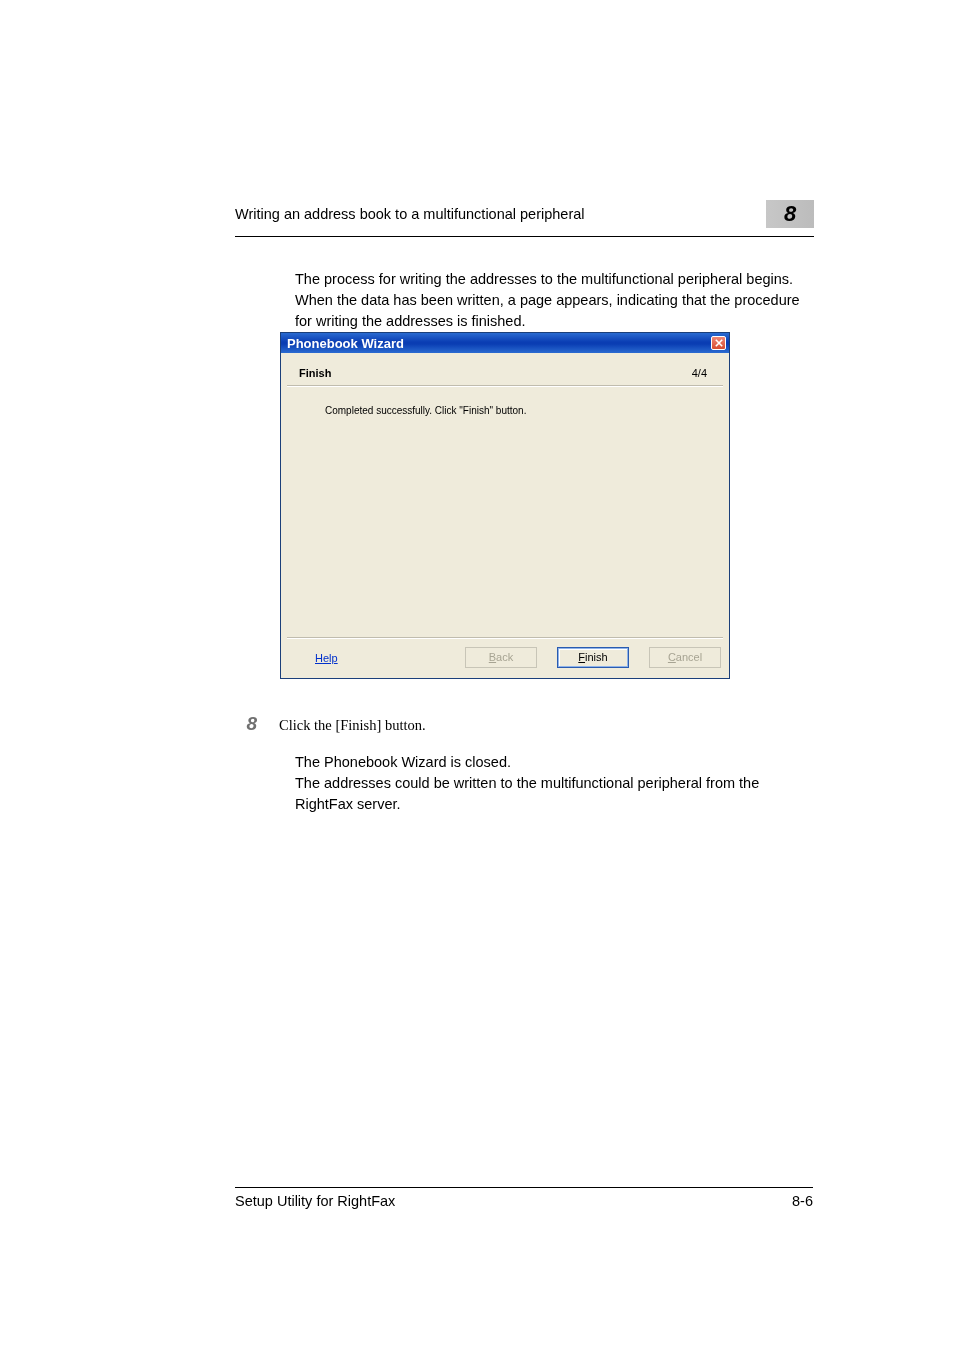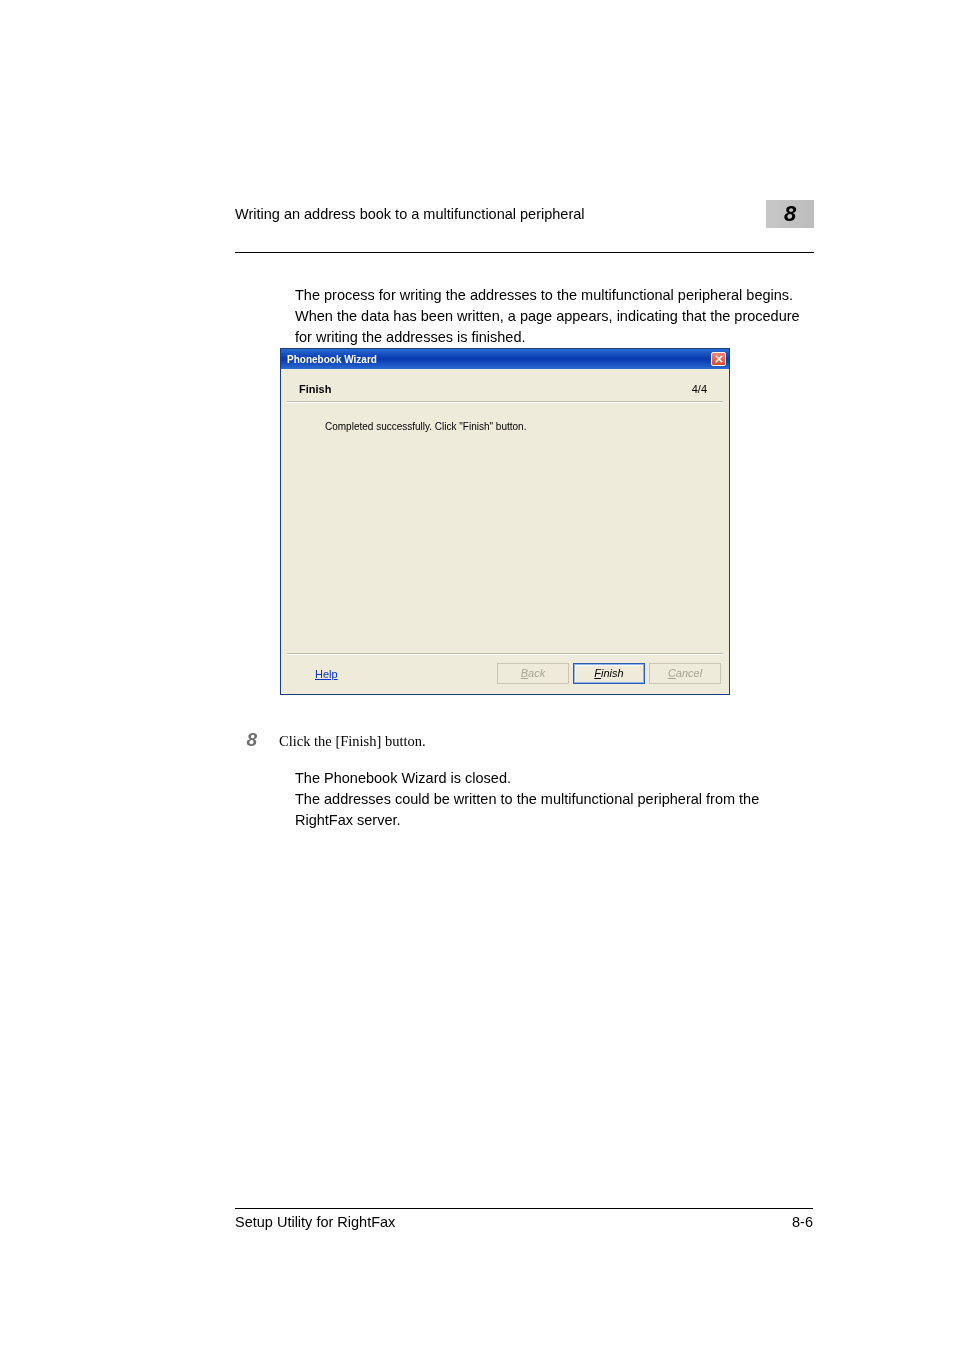--- a/index.html
+++ b/index.html
@@ -15,21 +15,21 @@
     position: relative;
     width: 954px;
     height: 1350px;
     padding: 200px 140px 0 235px;
     box-sizing: border-box;
   }
   .header-row {
     display: flex;
     align-items: center;
     justify-content: space-between;
-    margin-bottom: 24px;
+    margin-bottom: 8px;
   }
   .header-title {
     font-size: 14.5px;
     color: #000;
   }
   .chapter-badge {
     width: 48px;
     height: 28px;
     background: linear-gradient(to right, #c7c7c7, #bcbcbc);
     display: flex;
@@ -61,21 +61,21 @@
     margin-bottom: 36px;
   }
   .titlebar {
     height: 20px;
     background: linear-gradient(to bottom, #2a6bd1, #0a3db3 45%, #0a3db3 55%, #2a6bd1);
     display: flex;
     align-items: center;
     justify-content: space-between;
     padding: 0 3px 0 6px;
     color: #fff;
-    font-size: 10px;
+    font-size: 13px;
     font-weight: bold;
   }
   .close-btn {
     width: 15px;
     height: 14px;
     background: linear-gradient(to bottom, #f08775, #d64b2f);
     border: 1px solid #fff;
     border-radius: 2px;
     display: flex;
     align-items: center;
@@ -106,21 +106,21 @@
     display: flex;
     align-items: center;
     justify-content: space-between;
     font-size: 11px;
   }
   .help-link {
     color: #0030cc;
     text-decoration: underline;
     cursor: pointer;
   }
-  .btn-row { display: flex; gap: 4px; font-style: italic; }
+  .btn-row { display: flex; gap: 20px; }
   .win-btn {
     width: 72px;
     height: 21px;
     font-size: 11px;
     font-family: Tahoma, Arial, sans-serif;
     background: #efebdb;
     border: 1px solid #9c9c8e;
     box-shadow: inset 1px 1px 0 #fff;
     text-align: center;
     line-height: 19px;
@@ -143,21 +143,21 @@
     margin-right: 22px;
     line-height: 1;
     margin-top: -1px;
   }
   .step-content { font-size: 14.5px; line-height: 1.45; font-family: Liberation Serif, serif; }
   .step-follow { margin-left: 60px; font-size: 14.5px; line-height: 1.45; margin-top: 16px; }
   
   .footer {
     position: absolute;
     left: 235px;
-    bottom: 120px;
+    bottom: 141px;
     width: 578px;
   }
   .footer-hr { height: 1px; background: #000; margin-bottom: 5px; }
   .footer-row { display: flex; justify-content: space-between; font-size: 14.5px; }
 </style>
 </head>
 <body>
 
 <div class="page">
 

